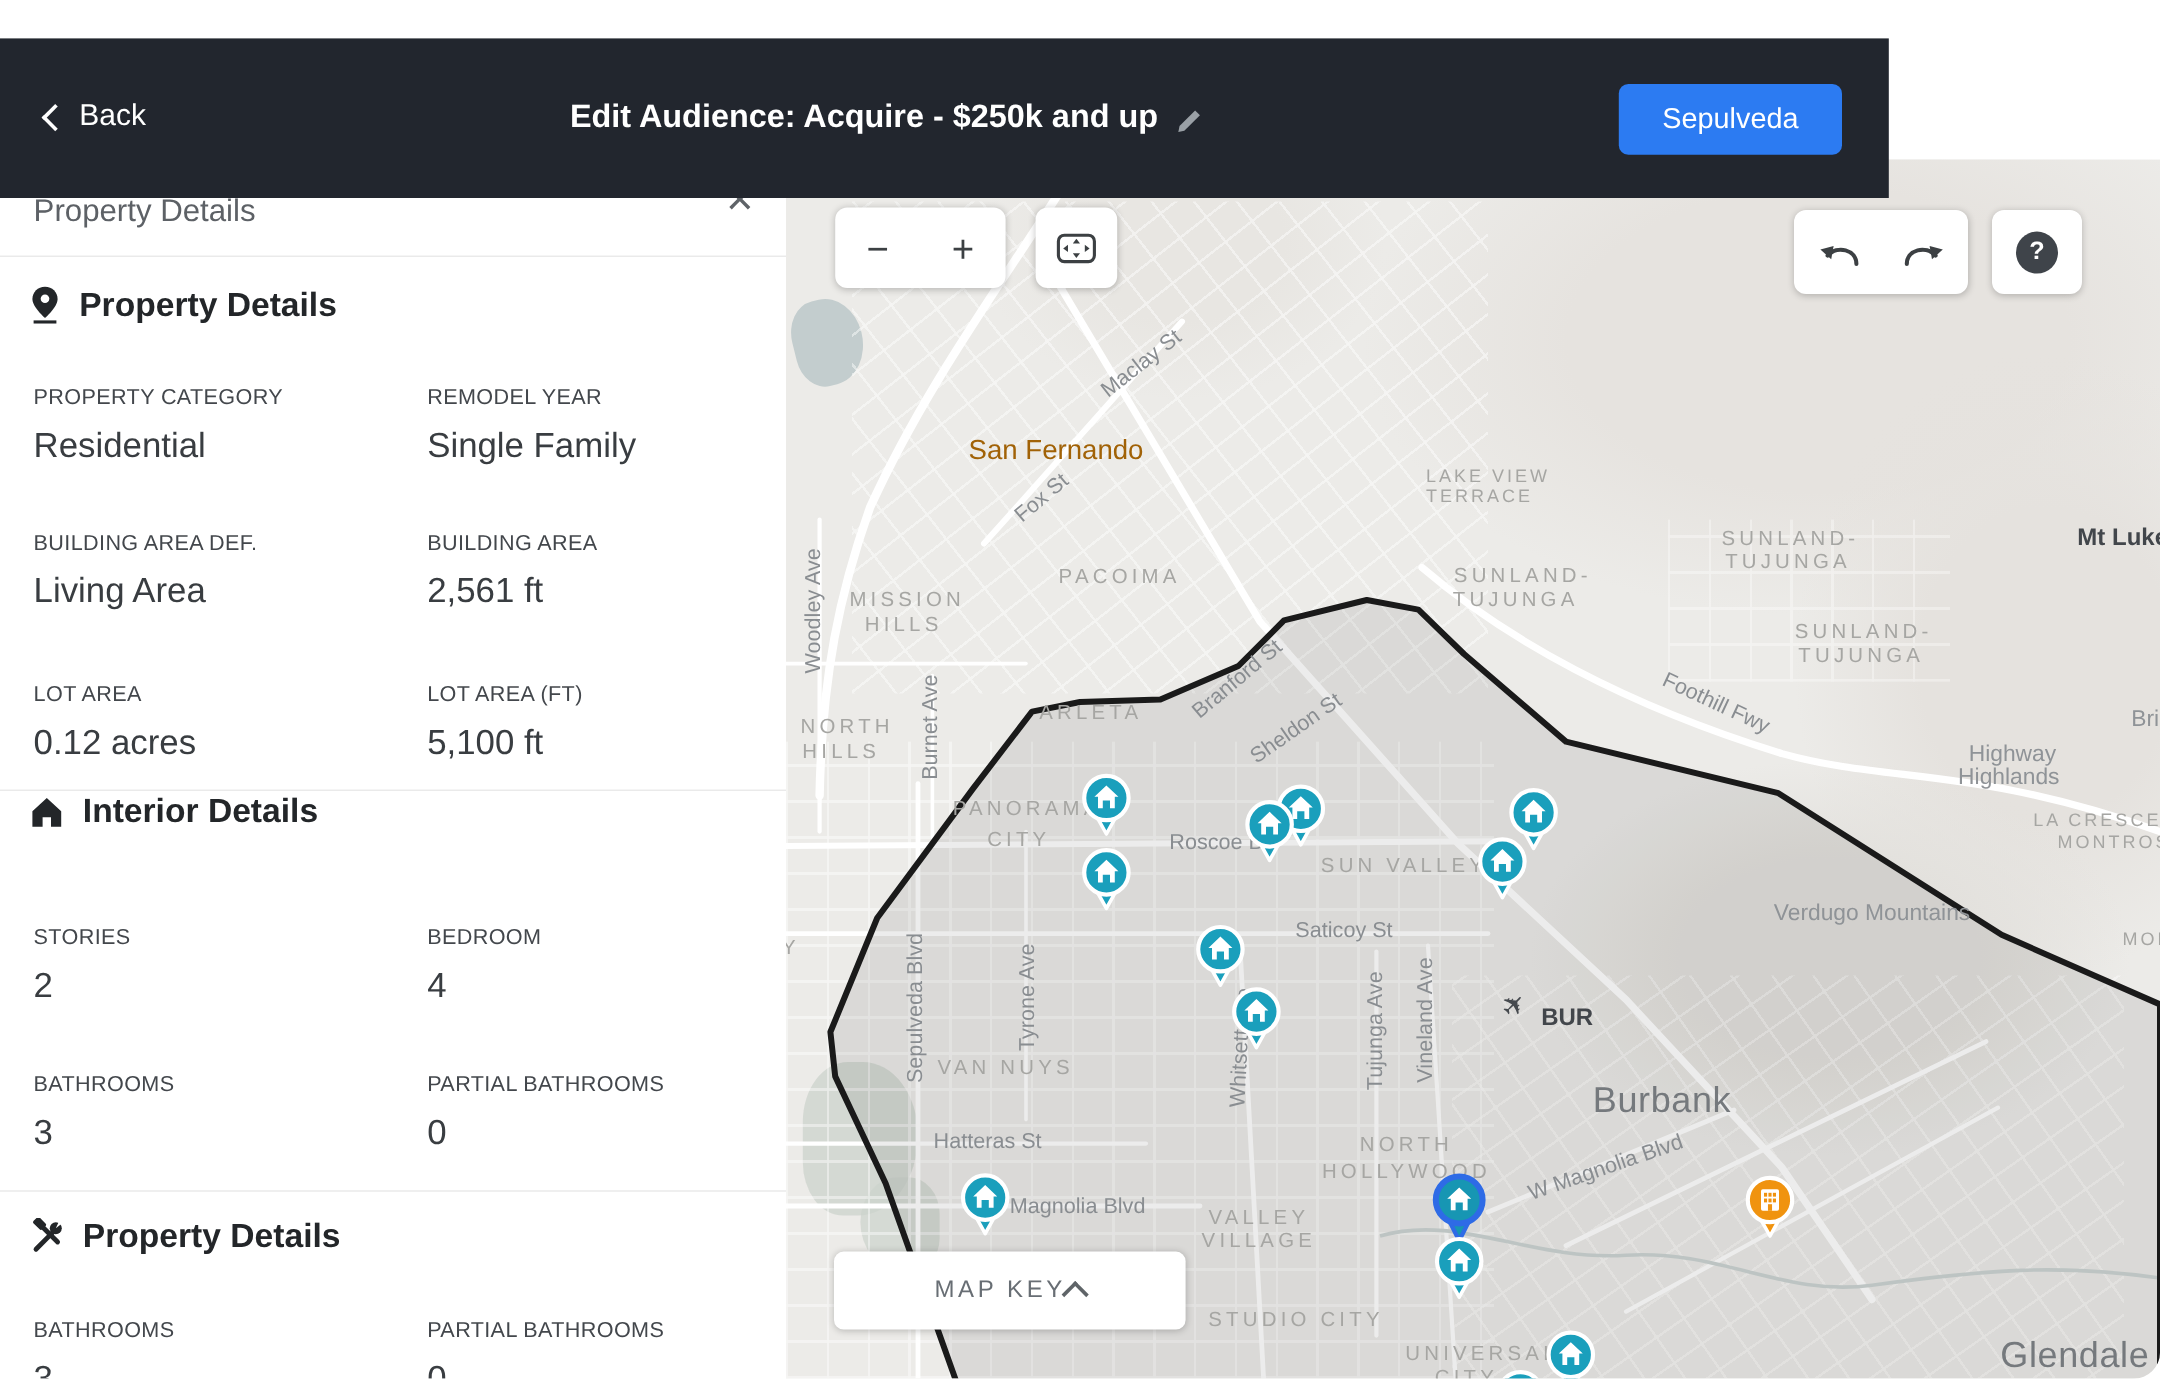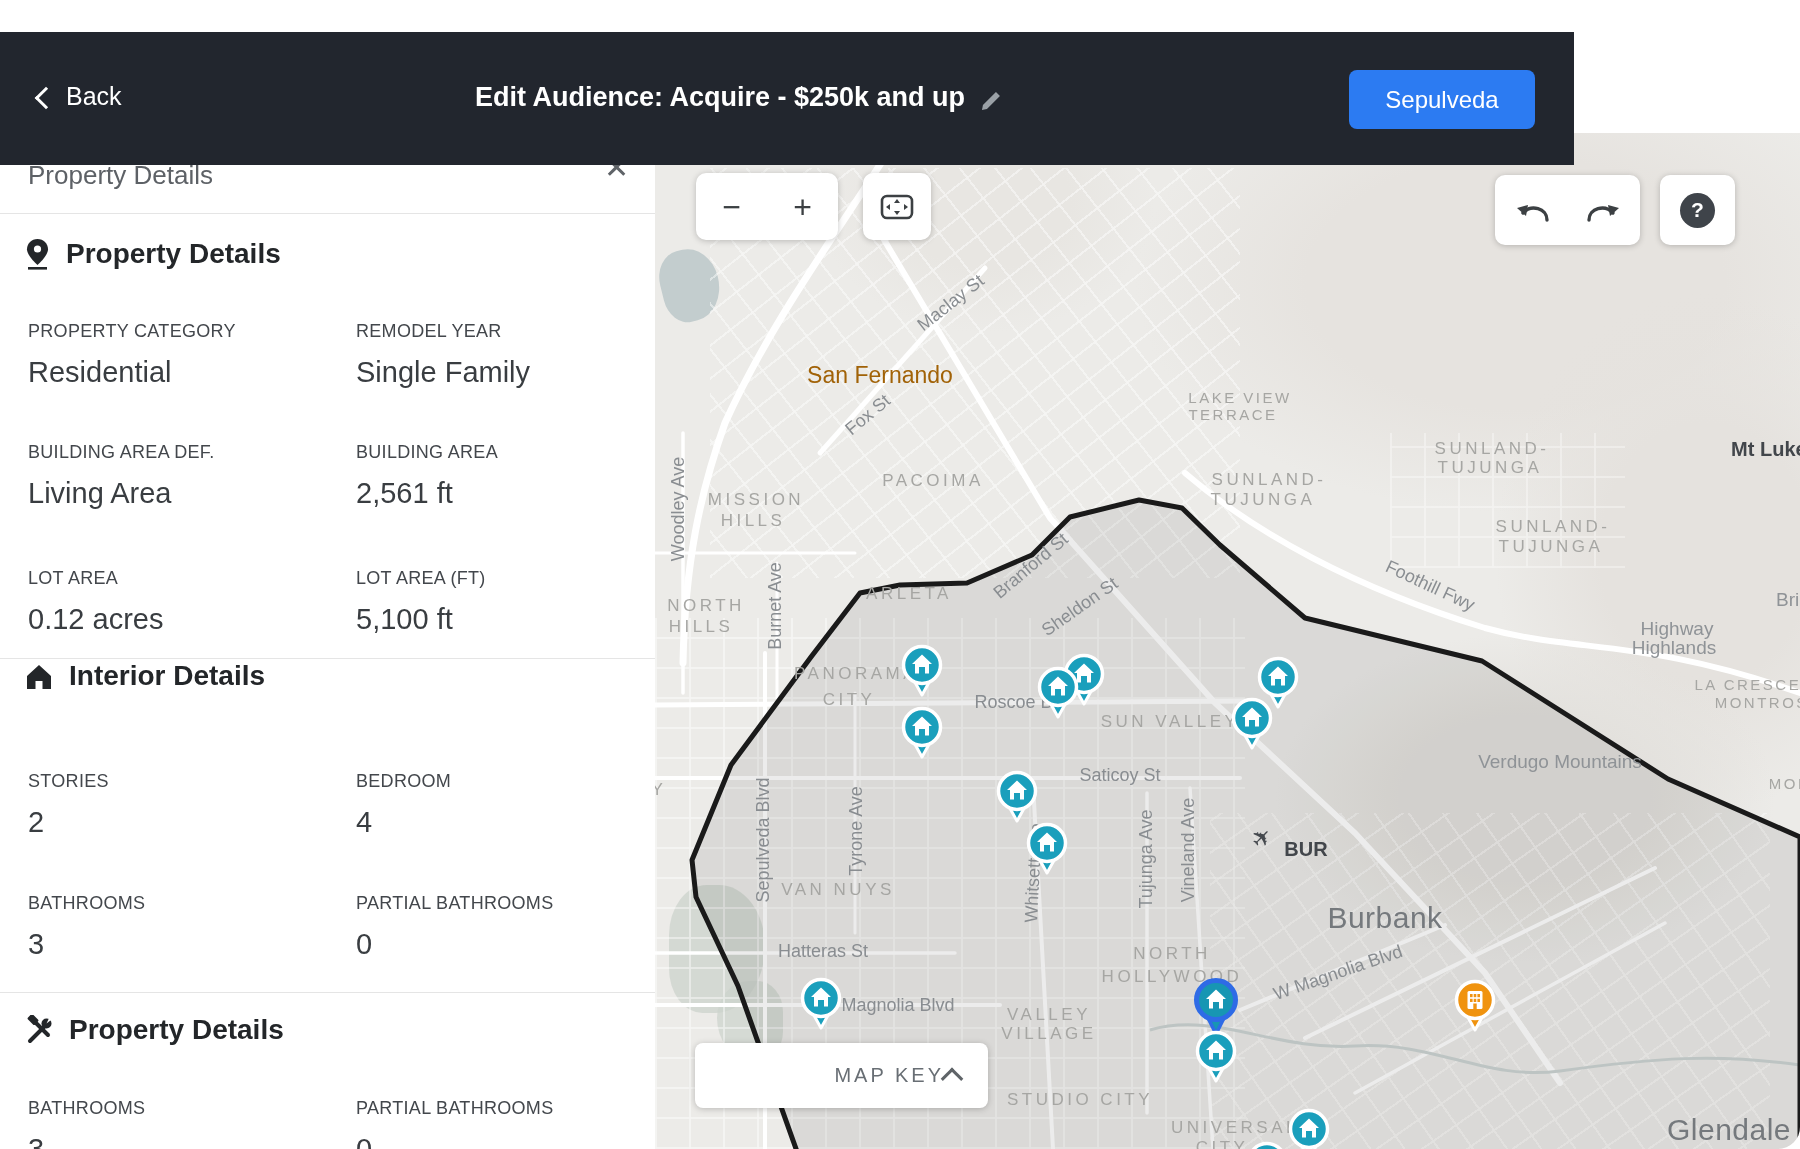--- a/index.html
+++ b/index.html
@@ -49,21 +49,21 @@
   .pin{position:absolute;z-index:8;cursor:pointer;}
 
   
   .ctl{position:absolute;background:#fff;border-radius:10px;box-shadow:0 1px 6px rgba(0,0,0,.22);display:flex;align-items:center;justify-content:center;z-index:12;}
   .zoombox{left:41px;top:40px;width:142px;height:67px;justify-content:space-around;}
   .zbtn{font-size:32px;color:#3c4043;width:60px;text-align:center;cursor:pointer;font-weight:400;line-height:1;}
   .fitbox{left:208px;top:40px;width:68px;height:67px;cursor:pointer;}
   .histbox{left:840px;top:42px;width:145px;height:70px;gap:26px;}
   .helpbox{left:1005px;top:42px;width:75px;height:70px;cursor:pointer;}
   .qmark{width:35px;height:35px;border-radius:50%;background:#3f444a;color:#fff;font-size:21px;font-weight:700;display:flex;align-items:center;justify-content:center;}
-  .mapkey{left:40px;top:910px;width:293px;height:65px;border-radius:8px;justify-content:flex-end;padding:0 28px;box-sizing:border-box;cursor:pointer;}
+  .mapkey{left:40px;top:910px;width:293px;height:65px;border-radius:8px;justify-content:center;padding:0 28px;box-sizing:border-box;cursor:pointer;}
   .mapkey .t{font-size:20px;letter-spacing:3px;color:#686e74;font-weight:500;}
   .chev-up{width:13px;height:13px;border-top:3px solid #5f6468;border-left:3px solid #5f6468;transform:rotate(45deg) translate(2px,2px);}
 </style>
 </head>
 <body>
 
 <div class="app">
 
   <div class="map">
 

